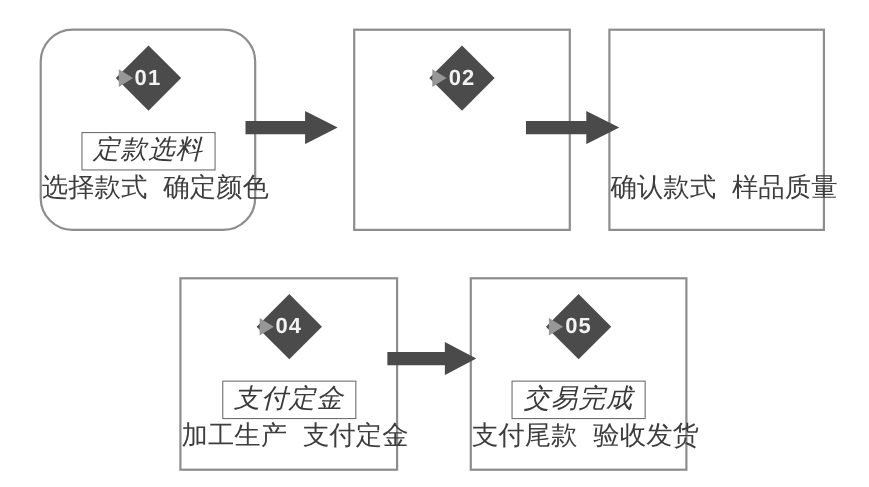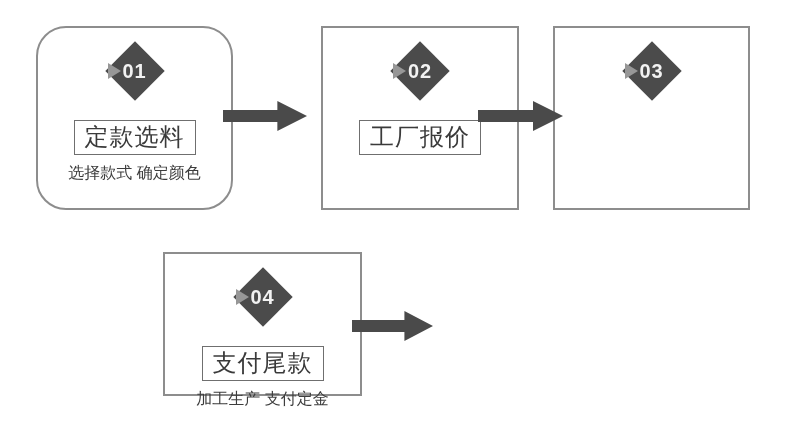--- a/index.html
+++ b/index.html
@@ -61,30 +61,32 @@
     position:absolute;
     top:92px;left:50%;
     transform:translateX(-50%);
     border:1px solid var(--title-border);
     padding:3px 10px 4px 10px;
     font-size:24px;
     letter-spacing:1px;
     color:var(--title-text);
     white-space:nowrap;
     line-height:26px;
+    font-style:italic;
   }
   .subtitle{
     position:absolute;
     top:133px;left:0;
     width:100%;
     text-align:center;
-    font-size:16px;
+    font-size:24px;
     line-height:24px;
     color:var(--subtitle-text);
     white-space:nowrap;
+    font-family:Liberation Mono, monospace;
   }
   .flow-arrow{
     position:absolute;
     z-index:2;
     color:var(--arrow-fill);
     line-height:0;
   }
   .flow-arrow svg{display:block;}
 </style>
 </head>
@@ -101,41 +103,45 @@
     <div class="title-box">定款选料</div>
     <div class="subtitle">选择款式 确定颜色</div>
   </div>
 
   <div class="step-card" style="left:289px;top:26px;width:198px;height:184px;margin-left:32px;">
     <div class="diamond-wrap">
       <div class="diamond"></div>
       <div class="diamond-notch"></div>
       <div class="step-number">02</div>
     </div>
-    <div class="title-box">工厂报价</div>
   </div>
 
   <div class="step-card" style="left:553px;top:26px;width:197px;height:184px;">
-    <div class="diamond-wrap">
-      <div class="diamond"></div>
-      <div class="diamond-notch"></div>
-      <div class="step-number">03</div>
-    </div>
+    <div class="subtitle">确认款式 样品质量</div>
   </div>
 
-  <div class="step-card" style="left:163px;top:252px;width:199px;height:144px;">
+  <div class="step-card" style="left:163px;top:252px;width:199px;height:176px;">
     <div class="diamond-wrap">
       <div class="diamond"></div>
       <div class="diamond-notch"></div>
       <div class="step-number">04</div>
     </div>
-    <div class="title-box">支付尾款</div>
+    <div class="title-box">支付定金</div>
     <div class="subtitle">加工生产 支付定金</div>
   </div>
 
+  <div class="step-card" style="left:427px;top:252px;width:198px;height:176px;">
+    <div class="diamond-wrap">
+      <div class="diamond"></div>
+      <div class="diamond-notch"></div>
+      <div class="step-number">05</div>
+    </div>
+    <div class="title-box">交易完成</div>
+    <div class="subtitle">支付尾款 验收发货</div>
+  </div>
 
   <div class="flow-arrow" style="left:223px;top:101px;">
     <svg width="84" height="30" viewBox="0 0 85 30" preserveAspectRatio="none">
       <polygon points="0,9 55,9 55,0 85,15 55,30 55,21 0,21" fill="currentColor"></polygon>
     </svg>
   </div>
   <div class="flow-arrow" style="left:478px;top:101px;">
     <svg width="85" height="30" viewBox="0 0 85 30" preserveAspectRatio="none">
       <polygon points="0,9 55,9 55,0 85,15 55,30 55,21 0,21" fill="currentColor"></polygon>
     </svg>

